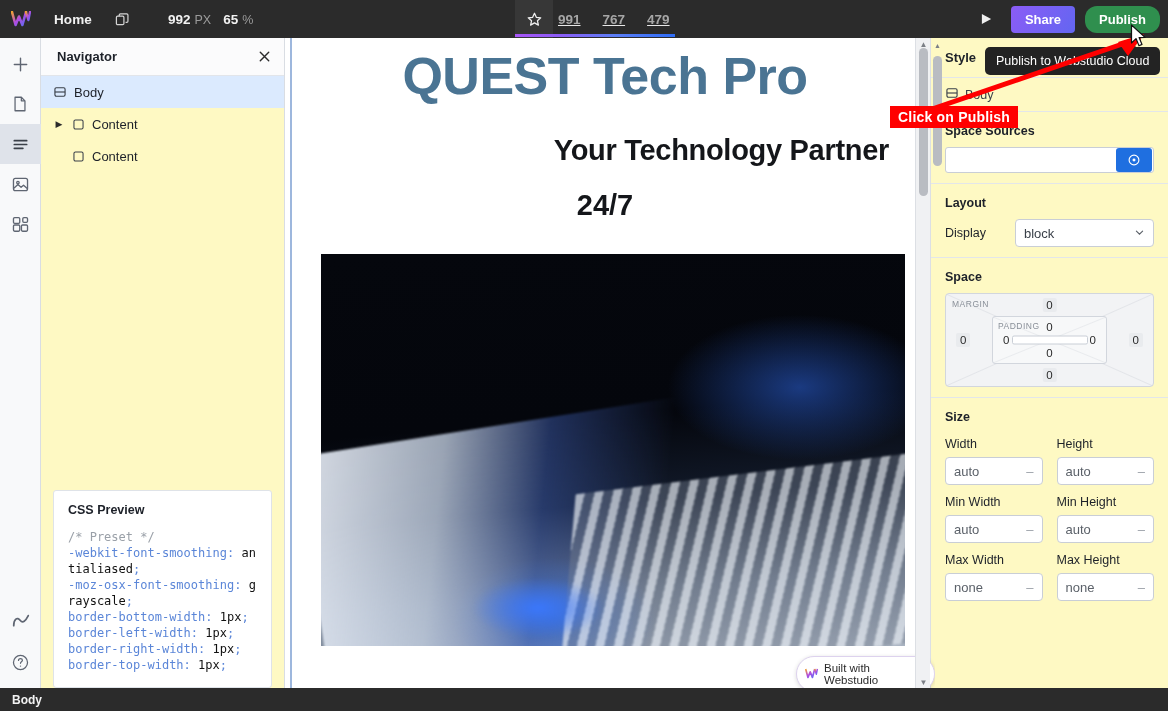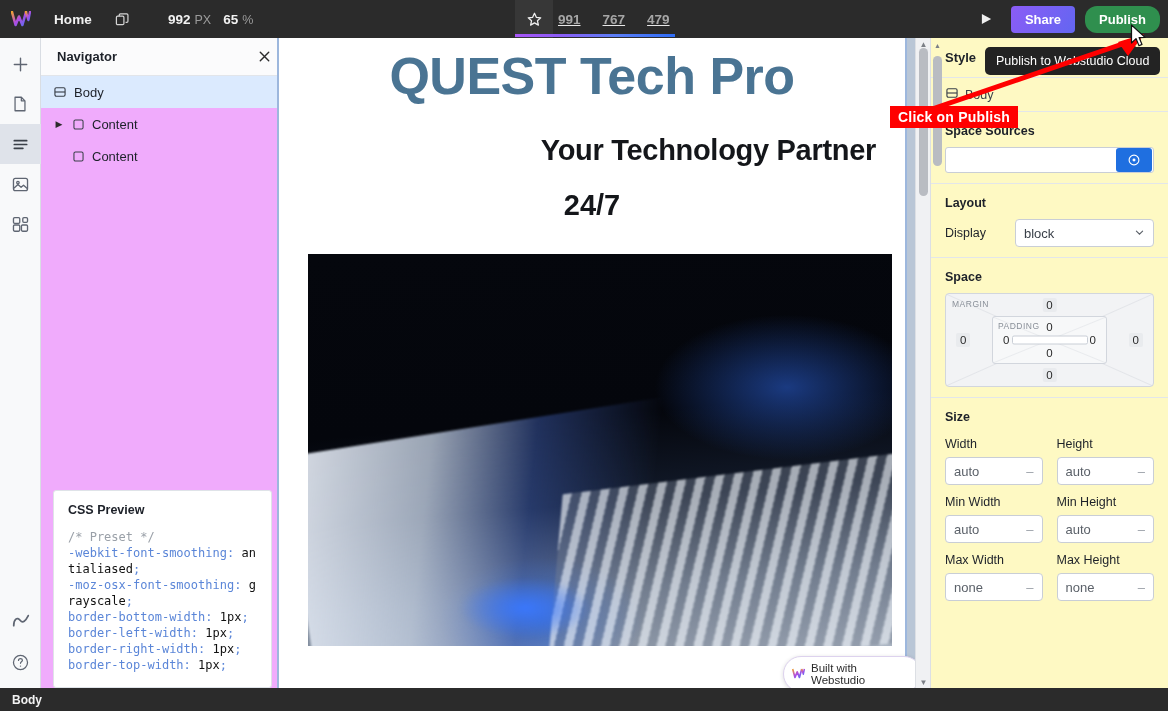--- a/index.html
+++ b/index.html
@@ -55,21 +55,21 @@
   .rail-btn {
     width: 41px; height: 40px; display: flex; align-items: center; justify-content: center;
     color: #5f6672; cursor: pointer;
   }
   .rail-btn.active { background: #dfe3ea; }
   .rail-bottom { position: absolute; bottom: 6px; left: 0; width: 41px; }
 
   
   .navigator {
     position: absolute; top: 38px; left: 41px; width: 244px; height: 658px;
-    background: #f0abfc; border-right: 1px solid #d9dde3;
+    background: #fef9c3; border-right: 1px solid #d9dde3;
   }
   .nav-header {
     height: 38px; display: flex; align-items: center; justify-content: space-between;
     padding: 0 12px 0 16px; border-bottom: 1px solid #e2e5ea; background: #fbfbfc;
   }
   .nav-title { font-size: 13px; font-weight: bold; color: #1d2129; }
   .nav-close { color: #2b2b2b; cursor: pointer; display: flex; }
   .nav-tree { padding-top: 0px; }
   .tree-row {
     height: 32px; display: flex; align-items: center; gap: 7px;
@@ -90,21 +90,21 @@
   .css-code {
     font-family: "DejaVu Sans Mono", monospace; font-size: 12px; line-height: 16px;
     color: #111; word-break: break-all;
   }
   .css-code .cm { color: #9aa0a8; }
   .css-code .pr { color: #5b86d8; }
   .css-code .vl { color: #111; }
 
   
   .canvas-wrap {
-    position: absolute; top: 38px; left: 277px; width: 645px; height: 650px;
+    position: absolute; top: 38px; left: 290px; width: 645px; height: 650px;
     background: #b9c6d6; overflow: hidden;
   }
   .canvas-page {
     position: absolute; top: 0; left: 0; width: 630px; height: 650px;
     background: #fff; border-left: 2px solid #9db7dd; border-right: 2px solid #9db7dd;
     padding: 0 29px;
   }
   .hero-h1 {
     text-align: center; font-size: 52px; line-height: 1.0; font-weight: bold;
     color: #4a7493; padding-top: 12px; letter-spacing: -0.5px;

